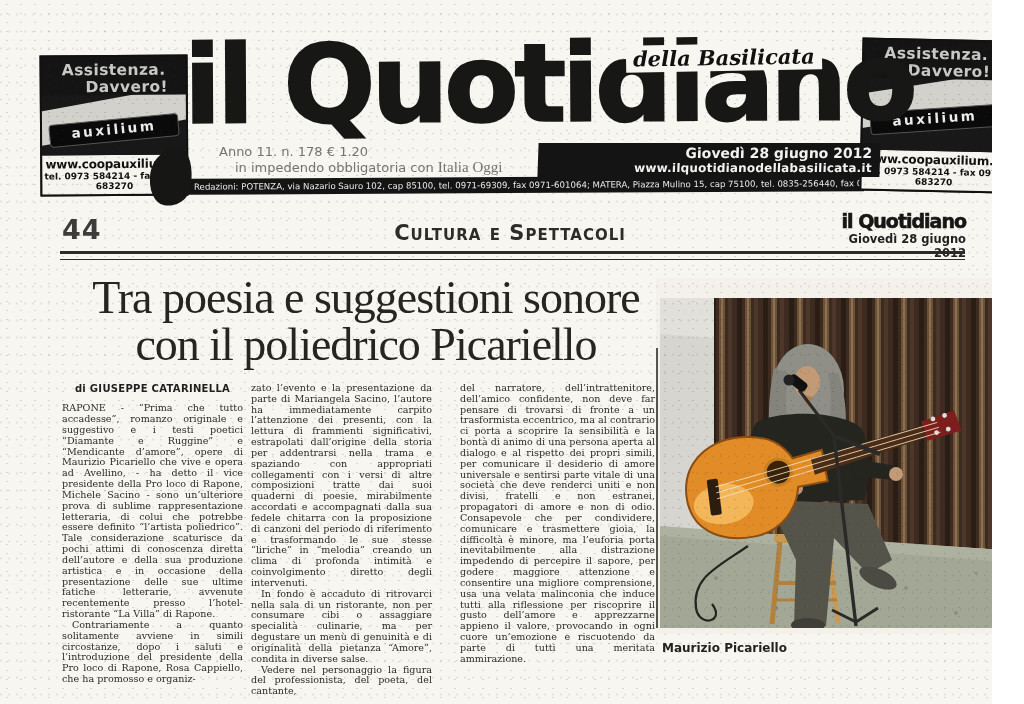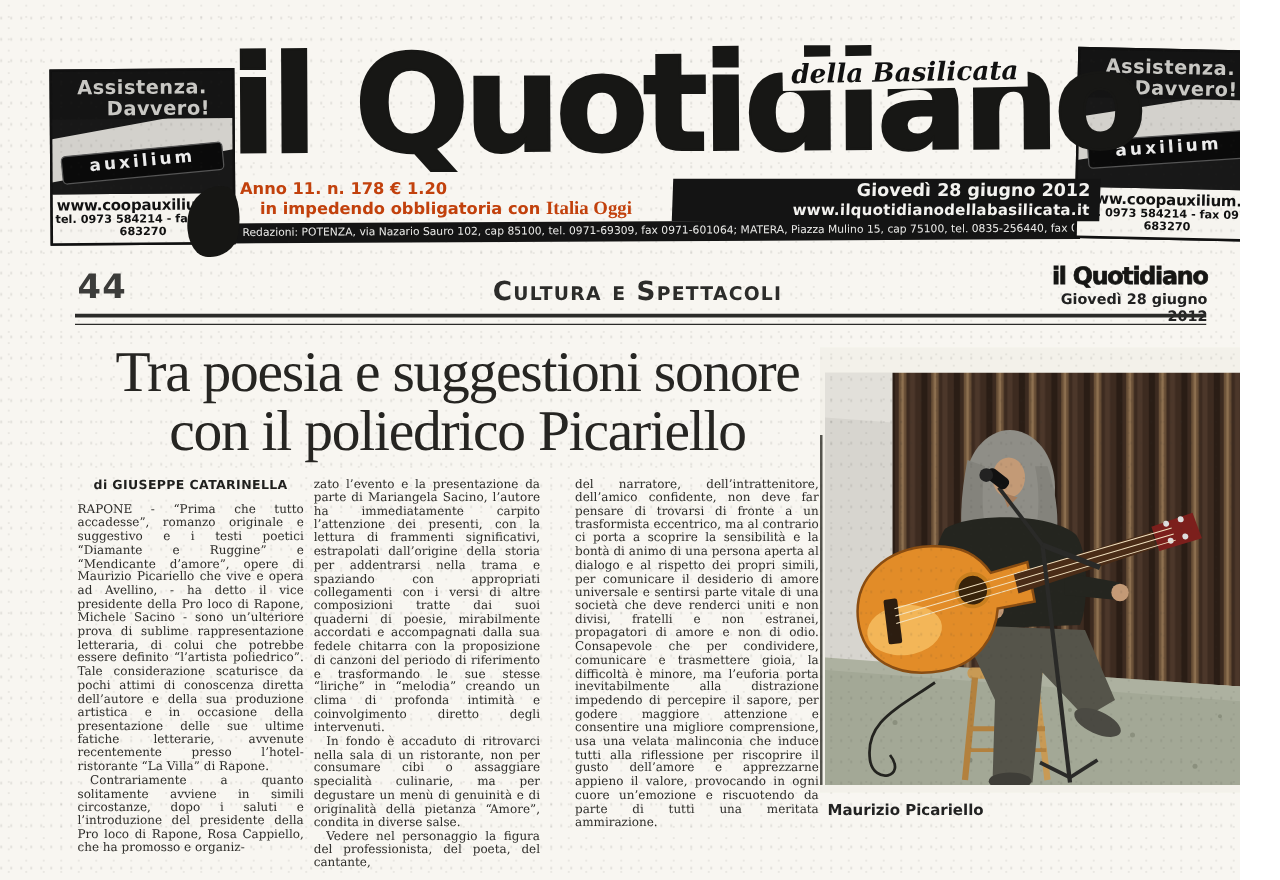--- a/index.html
+++ b/index.html
@@ -29,21 +29,21 @@
   .ad-foot .url{font-weight:bold;font-size:12px;letter-spacing:-.2px;}
   .ad-foot .tel{font-size:9px;font-weight:bold;}
 
   
   .paper-logo{position:absolute;left:184px;top:30px;width:684px;white-space:nowrap;
       font-family:"DejaVu Sans",sans-serif;font-weight:bold;font-size:108px;line-height:1;
       letter-spacing:-4px;color:#171715;-webkit-text-stroke:2px #171715;transform:rotate(-.3deg);z-index:1;}
   .edition-tag{position:absolute;left:626px;top:44px;background:#f8f6f1;padding:1px 7px;z-index:2;
       font-family:"DejaVu Serif",serif;font-style:italic;font-weight:bold;font-size:21px;color:#111;
       transform:rotate(-1deg);}
-  .issue-block{position:absolute;left:192px;top:144px;color:#c2410c;font-weight:bold;z-index:2;}
+  .issue-block{position:absolute;left:219px;top:144px;color:#737373;font-weight:normal;z-index:2;}
   .issue-line{font-size:13px;}
   .bundle-line{font-size:13px;padding-left:16px;}
   .bundle-line .partner{font-family:"Liberation Serif",serif;font-size:15px;text-align:center;}
   .date-block{position:absolute;left:538px;top:143px;width:326px;background:#141414;color:#f3f2ef;
       text-align:right;padding:2px 8px 2px;z-index:1;transform:skewX(-2deg);}
   .date-block .mdate{font-size:14px;font-weight:bold;}
   .date-block .msite{font-size:12px;font-weight:bold;letter-spacing:.2px;}
   .red-strip{position:absolute;left:186px;top:177px;width:678px;height:16px;background:#141414;
       color:#ececea;font-size:8.6px;line-height:16px;white-space:nowrap;overflow:hidden;
       padding-left:8px;box-sizing:border-box;transform:rotate(-.3deg);z-index:0;}

